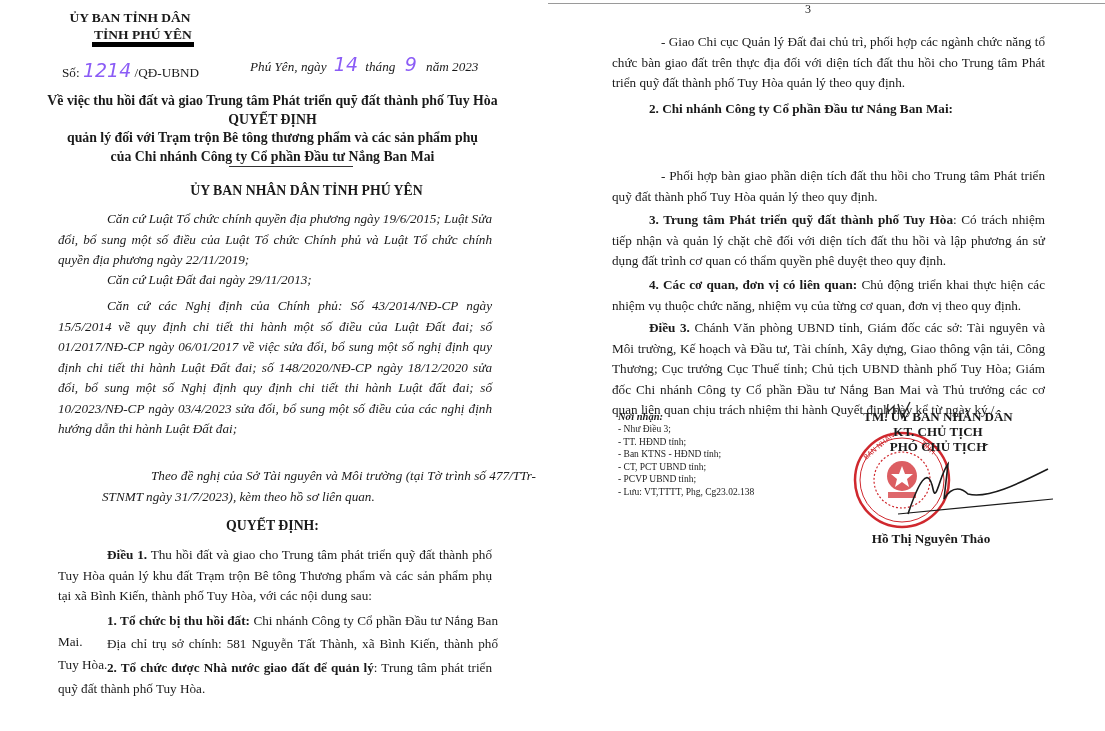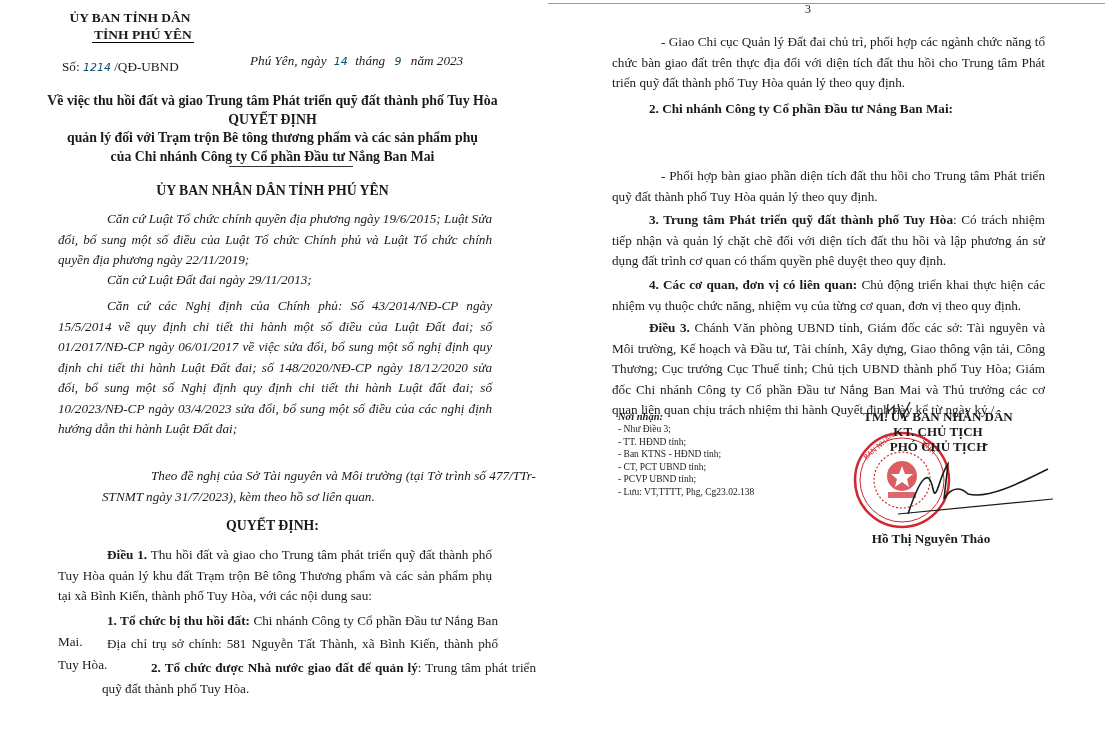--- a/index.html
+++ b/index.html
@@ -7,22 +7,22 @@
     width:1105px; height:731px; background:#ffffff; position:relative; overflow:hidden;
     font-family:"Liberation Serif", "DejaVu Serif", serif; color:#1a1a1a;
   }
   .page { position:absolute; top:0; background:#ffffff; }
   #page-left { left:0; width:545px; height:731px; }
   #page-right { left:548px; width:557px; height:731px; border-top:1px solid #9a9a9a; top:3px; }
   .abs { position:absolute; }
   .b { font-weight:bold; }
   .i { font-style:italic; }
   .c { text-align:center; }
-  .hand { font-family:"DejaVu Sans", sans-serif; font-style:italic; color:#0c4a6e; font-size:11px; }
-  .ul { border-bottom:1px solid #000000;margin-left:26px; }
+  .hand { font-family:"DejaVu Sans", sans-serif; font-style:italic; color:#8b5cf6; font-size:19px; }
+  .ul { border-bottom:5px solid #000000;margin-left:26px; }
   p.para {
     position:absolute; margin:0; font-size:13.2px; line-height:20.5px; text-align:justify; text-indent:49px;
   }
   .ui-sm { font-size:13px; line-height:15px; }
   .list-line { font-size:9.5px; line-height:12.5px; }
 </style>
 </head>
 <body>
 
 <div class="page" id="page-left">
@@ -48,33 +48,33 @@
   </div>
 
   <div class="abs b c" style="left:0; width:545px; top:92px; font-size:13.8px; line-height:18.5px;">
     <div>Về việc thu hồi đất và giao Trung tâm Phát triển quỹ đất thành phố Tuy Hòa</div>
     <div>QUYẾT ĐỊNH</div>
     <div>quản lý đối với Trạm trộn Bê tông thương phẩm và các sản phẩm phụ</div>
     <div>của Chi nhánh Công ty Cổ phần Đầu tư Nắng Ban Mai</div>
   </div>
   <div class="abs" style="left:229px; top:166px; width:124px; border-top:1px solid #333;"></div>
 
-  <div class="abs b c" style="left:0; width:545px; top:183px; font-size:13.8px;">ỦY BAN NHÂN DÂN TỈNH PHÚ YÊN</div>
+  <div class="abs b c" style="left:0; width:545px; top:183px; font-size:13.8px;padding-left:34px;">ỦY BAN NHÂN DÂN TỈNH PHÚ YÊN</div>
 
   <p class="para i" style="left:58px; width:434px; top:209px;">Căn cứ Luật Tổ chức chính quyền địa phương ngày 19/6/2015; Luật Sửa đổi, bổ sung một số điều của Luật Tổ chức Chính phủ và Luật Tổ chức chính quyền địa phương ngày 22/11/2019;</p>
   <p class="para i" style="left:58px; width:434px; top:270px;">Căn cứ Luật Đất đai ngày 29/11/2013;</p>
   <p class="para i" style="left:58px; width:434px; top:296px;">Căn cứ các Nghị định của Chính phủ: Số 43/2014/NĐ-CP ngày 15/5/2014 về quy định chi tiết thi hành một số điều của Luật Đất đai; số 01/2017/NĐ-CP ngày 06/01/2017 về việc sửa đổi, bổ sung một số nghị định quy định chi tiết thi hành Luật Đất đai; số 148/2020/NĐ-CP ngày 18/12/2020 sửa đổi, bổ sung một số Nghị định quy định chi tiết thi hành Luật đất đai; số 10/2023/NĐ-CP ngày 03/4/2023 sửa đổi, bổ sung một số điều của các nghị định hướng dẫn thi hành Luật Đất đai;</p>
   <p class="para i" style="left:58px; width:434px; top:466px;margin-left:44px;">Theo đề nghị của Sở Tài nguyên và Môi trường (tại Tờ trình số 477/TTr-STNMT ngày 31/7/2023), kèm theo hồ sơ liên quan.</p>
 
   <div class="abs b c" style="left:0; width:545px; top:518px; font-size:13.8px;">QUYẾT ĐỊNH:</div>
 
   <p class="para" style="left:58px; width:434px; top:545px;"><span class="b">Điều 1.</span><span> Thu hồi đất và giao cho Trung tâm phát triển quỹ đất thành phố Tuy Hòa quản lý khu đất Trạm trộn Bê tông Thương phẩm và các sản phẩm phụ tại xã Bình Kiến, thành phố Tuy Hòa, với các nội dung sau:</span></p>
   <p class="para" style="left:58px; width:440px; top:611px;"><span class="b">1. Tổ chức bị thu hồi đất:</span><span> Chi nhánh Công ty Cổ phần Đầu tư Nắng Ban Mai.</span></p>
   <p class="para" style="left:58px; width:440px; top:634px;">Địa chỉ trụ sở chính: 581 Nguyễn Tất Thành, xã Bình Kiến, thành phố Tuy Hòa.</p>
-  <p class="para" style="left:58px; width:434px; top:658px;margin-left:44px;"><span class="b">2. Tổ chức được Nhà nước giao đất để quản lý</span><span>: Trung tâm phát triển quỹ đất thành phố Tuy Hòa.</span></p>
+  <p class="para" style="left:58px; width:434px; top:658px;"><span class="b">2. Tổ chức được Nhà nước giao đất để quản lý</span><span>: Trung tâm phát triển quỹ đất thành phố Tuy Hòa.</span></p>
 </div>
 
 <div class="page" id="page-right">
   <div class="abs c" style="left:230px; top:-2px; width:60px; font-size:12px;">3</div>
 
   <p class="para" style="left:64px; width:433px; top:28px;">- Giao Chi cục Quản lý Đất đai chủ trì, phối hợp các ngành chức năng tổ chức bàn giao đất trên thực địa đối với diện tích đất thu hồi cho Trung tâm Phát triển quỹ đất thành phố Tuy Hòa quản lý theo quy định.</p>
   <p class="para b" style="left:64px; width:433px; top:95px; text-indent:37px;">2. Chi nhánh Công ty Cổ phần Đầu tư Nắng Ban Mai:</p>
   <p class="para" style="left:64px; width:433px; top:162px;">- Phối hợp bàn giao phần diện tích đất thu hồi cho Trung tâm Phát triển quỹ đất thành phố Tuy Hòa quản lý theo quy định.</p>
   <p class="para" style="left:64px; width:433px; top:206px; text-indent:37px;"><span class="b">3. Trung tâm Phát triển quỹ đất thành phố Tuy Hòa</span><span>: Có trách nhiệm tiếp nhận và quản lý chặt chẽ đối với diện tích đất thu hồi và lập phương án sử dụng đất trình cơ quan có thẩm quyền phê duyệt theo quy định.</span></p>
   <p class="para" style="left:64px; width:433px; top:271px; text-indent:37px;"><span class="b">4. Các cơ quan, đơn vị có liên quan:</span><span> Chủ động triển khai thực hiện các nhiệm vụ thuộc chức năng, nhiệm vụ của từng cơ quan, đơn vị theo quy định.</span></p>

